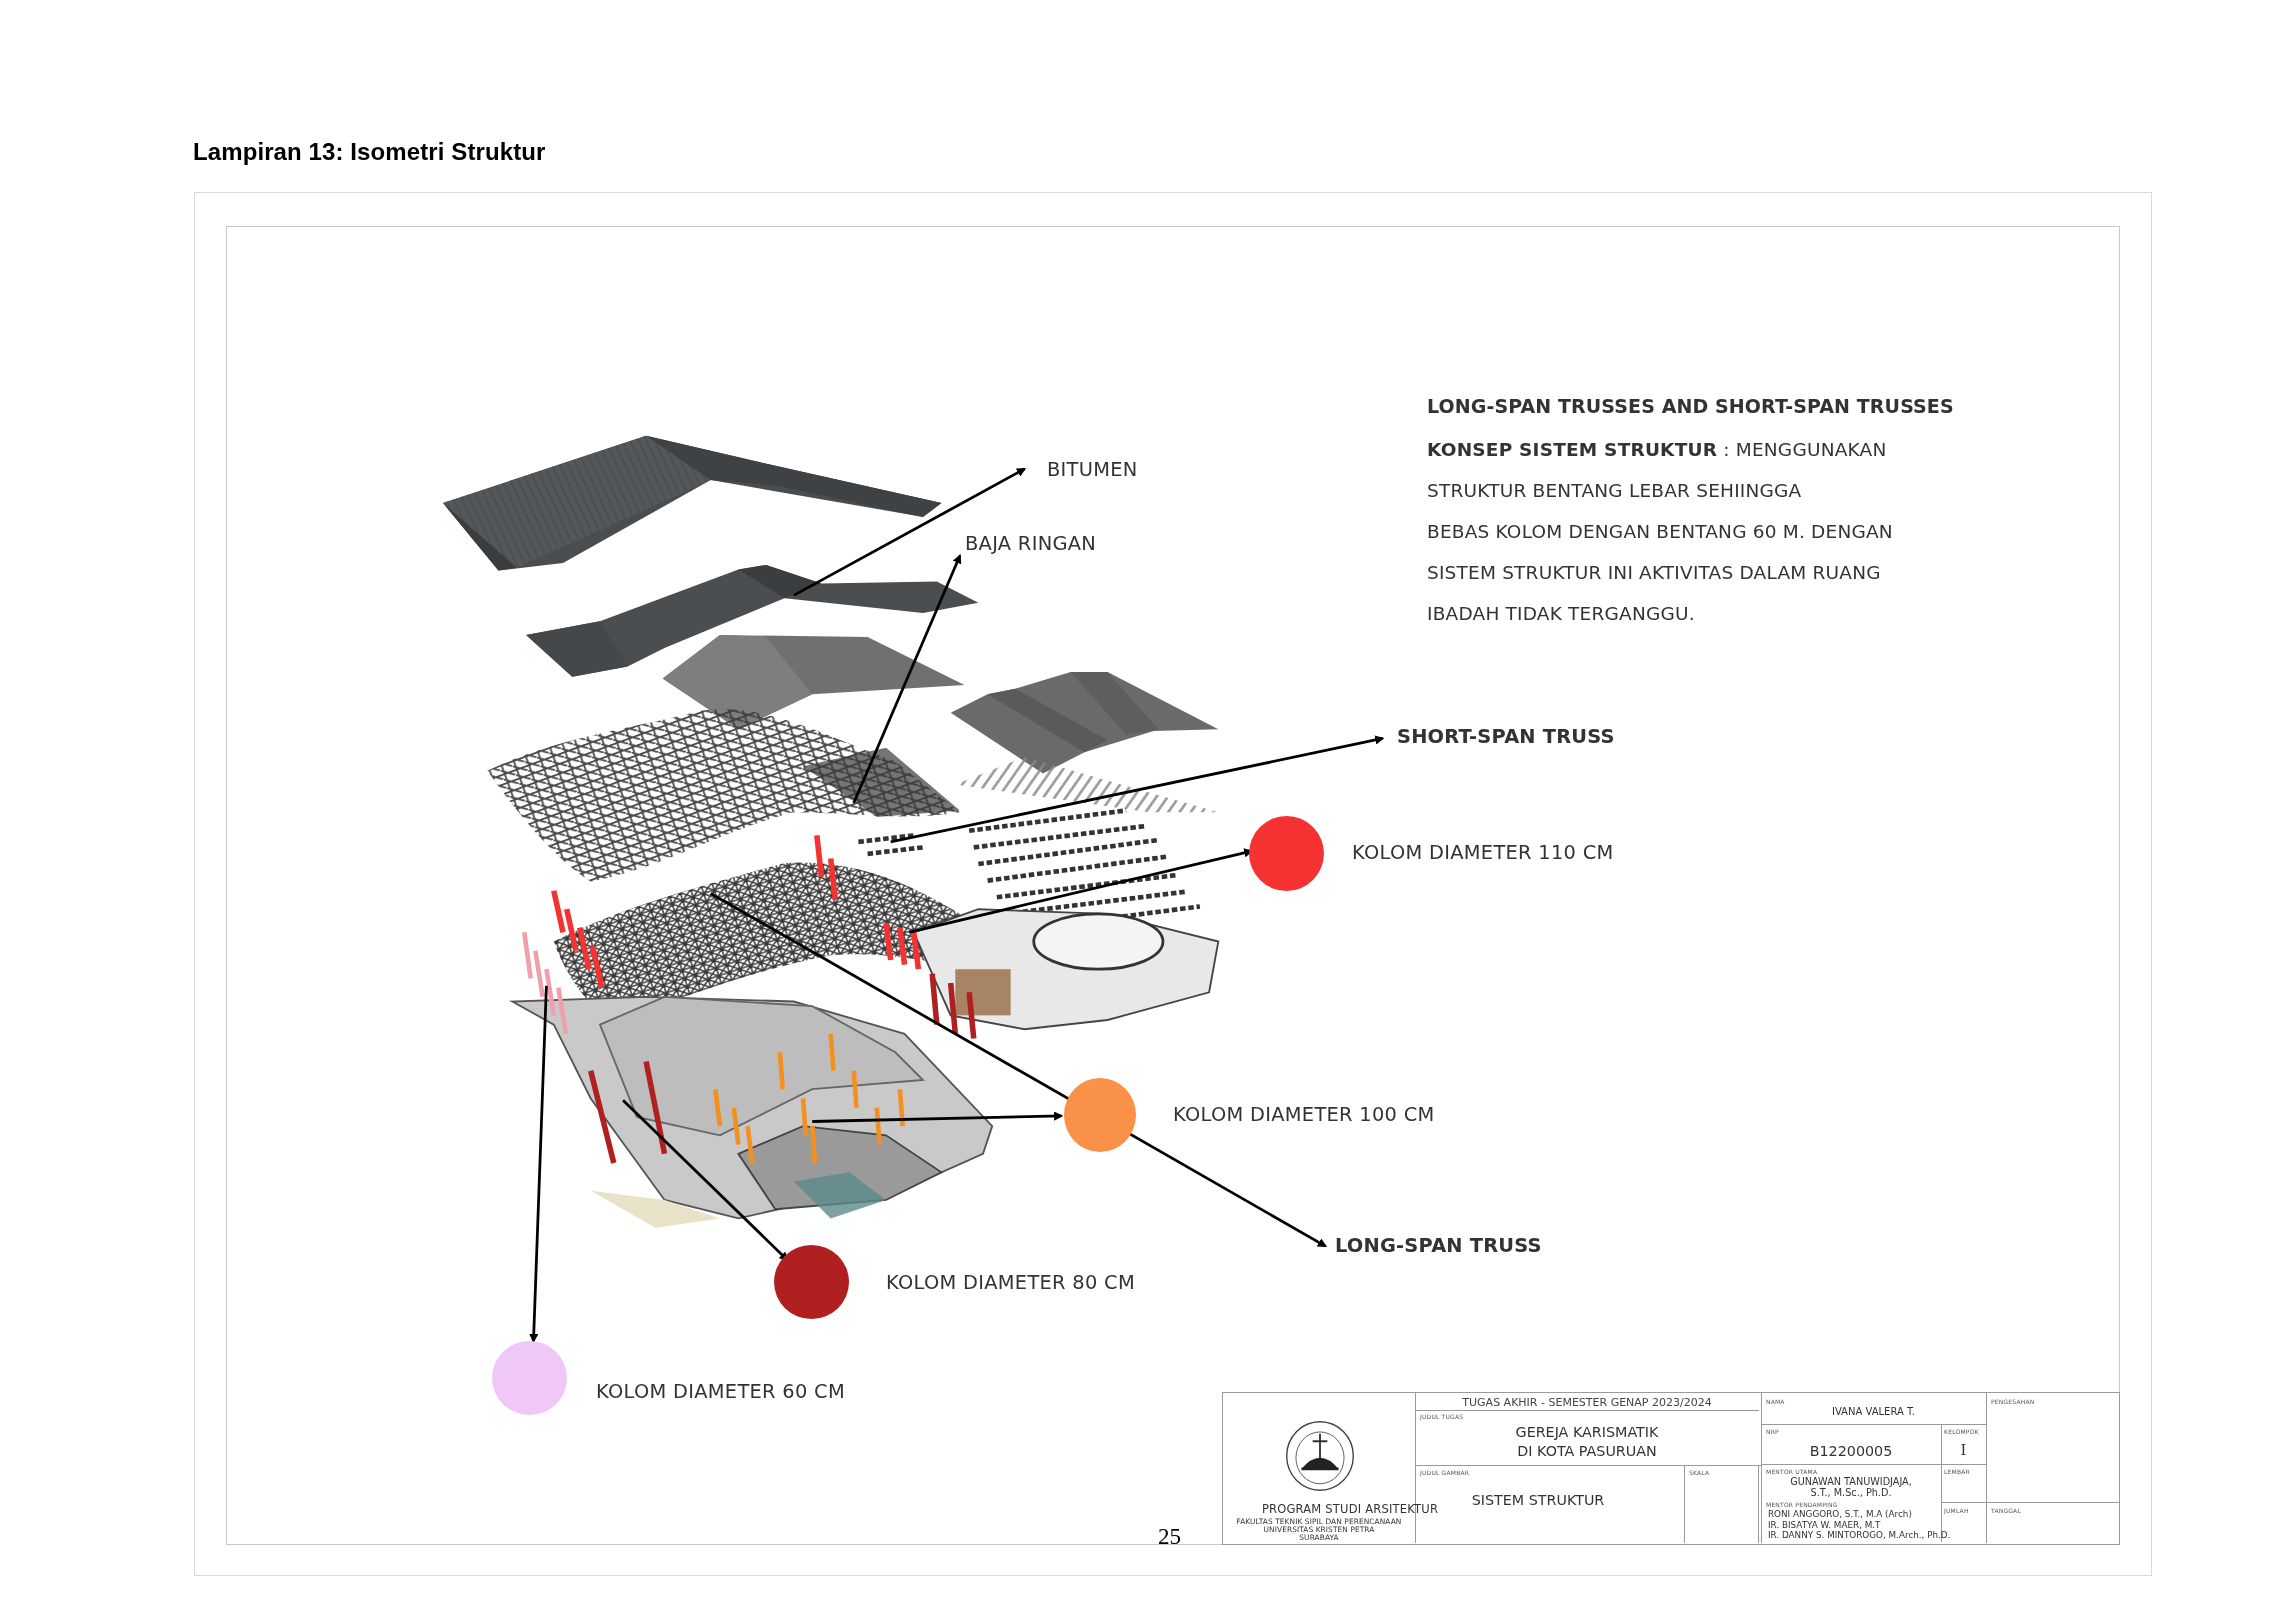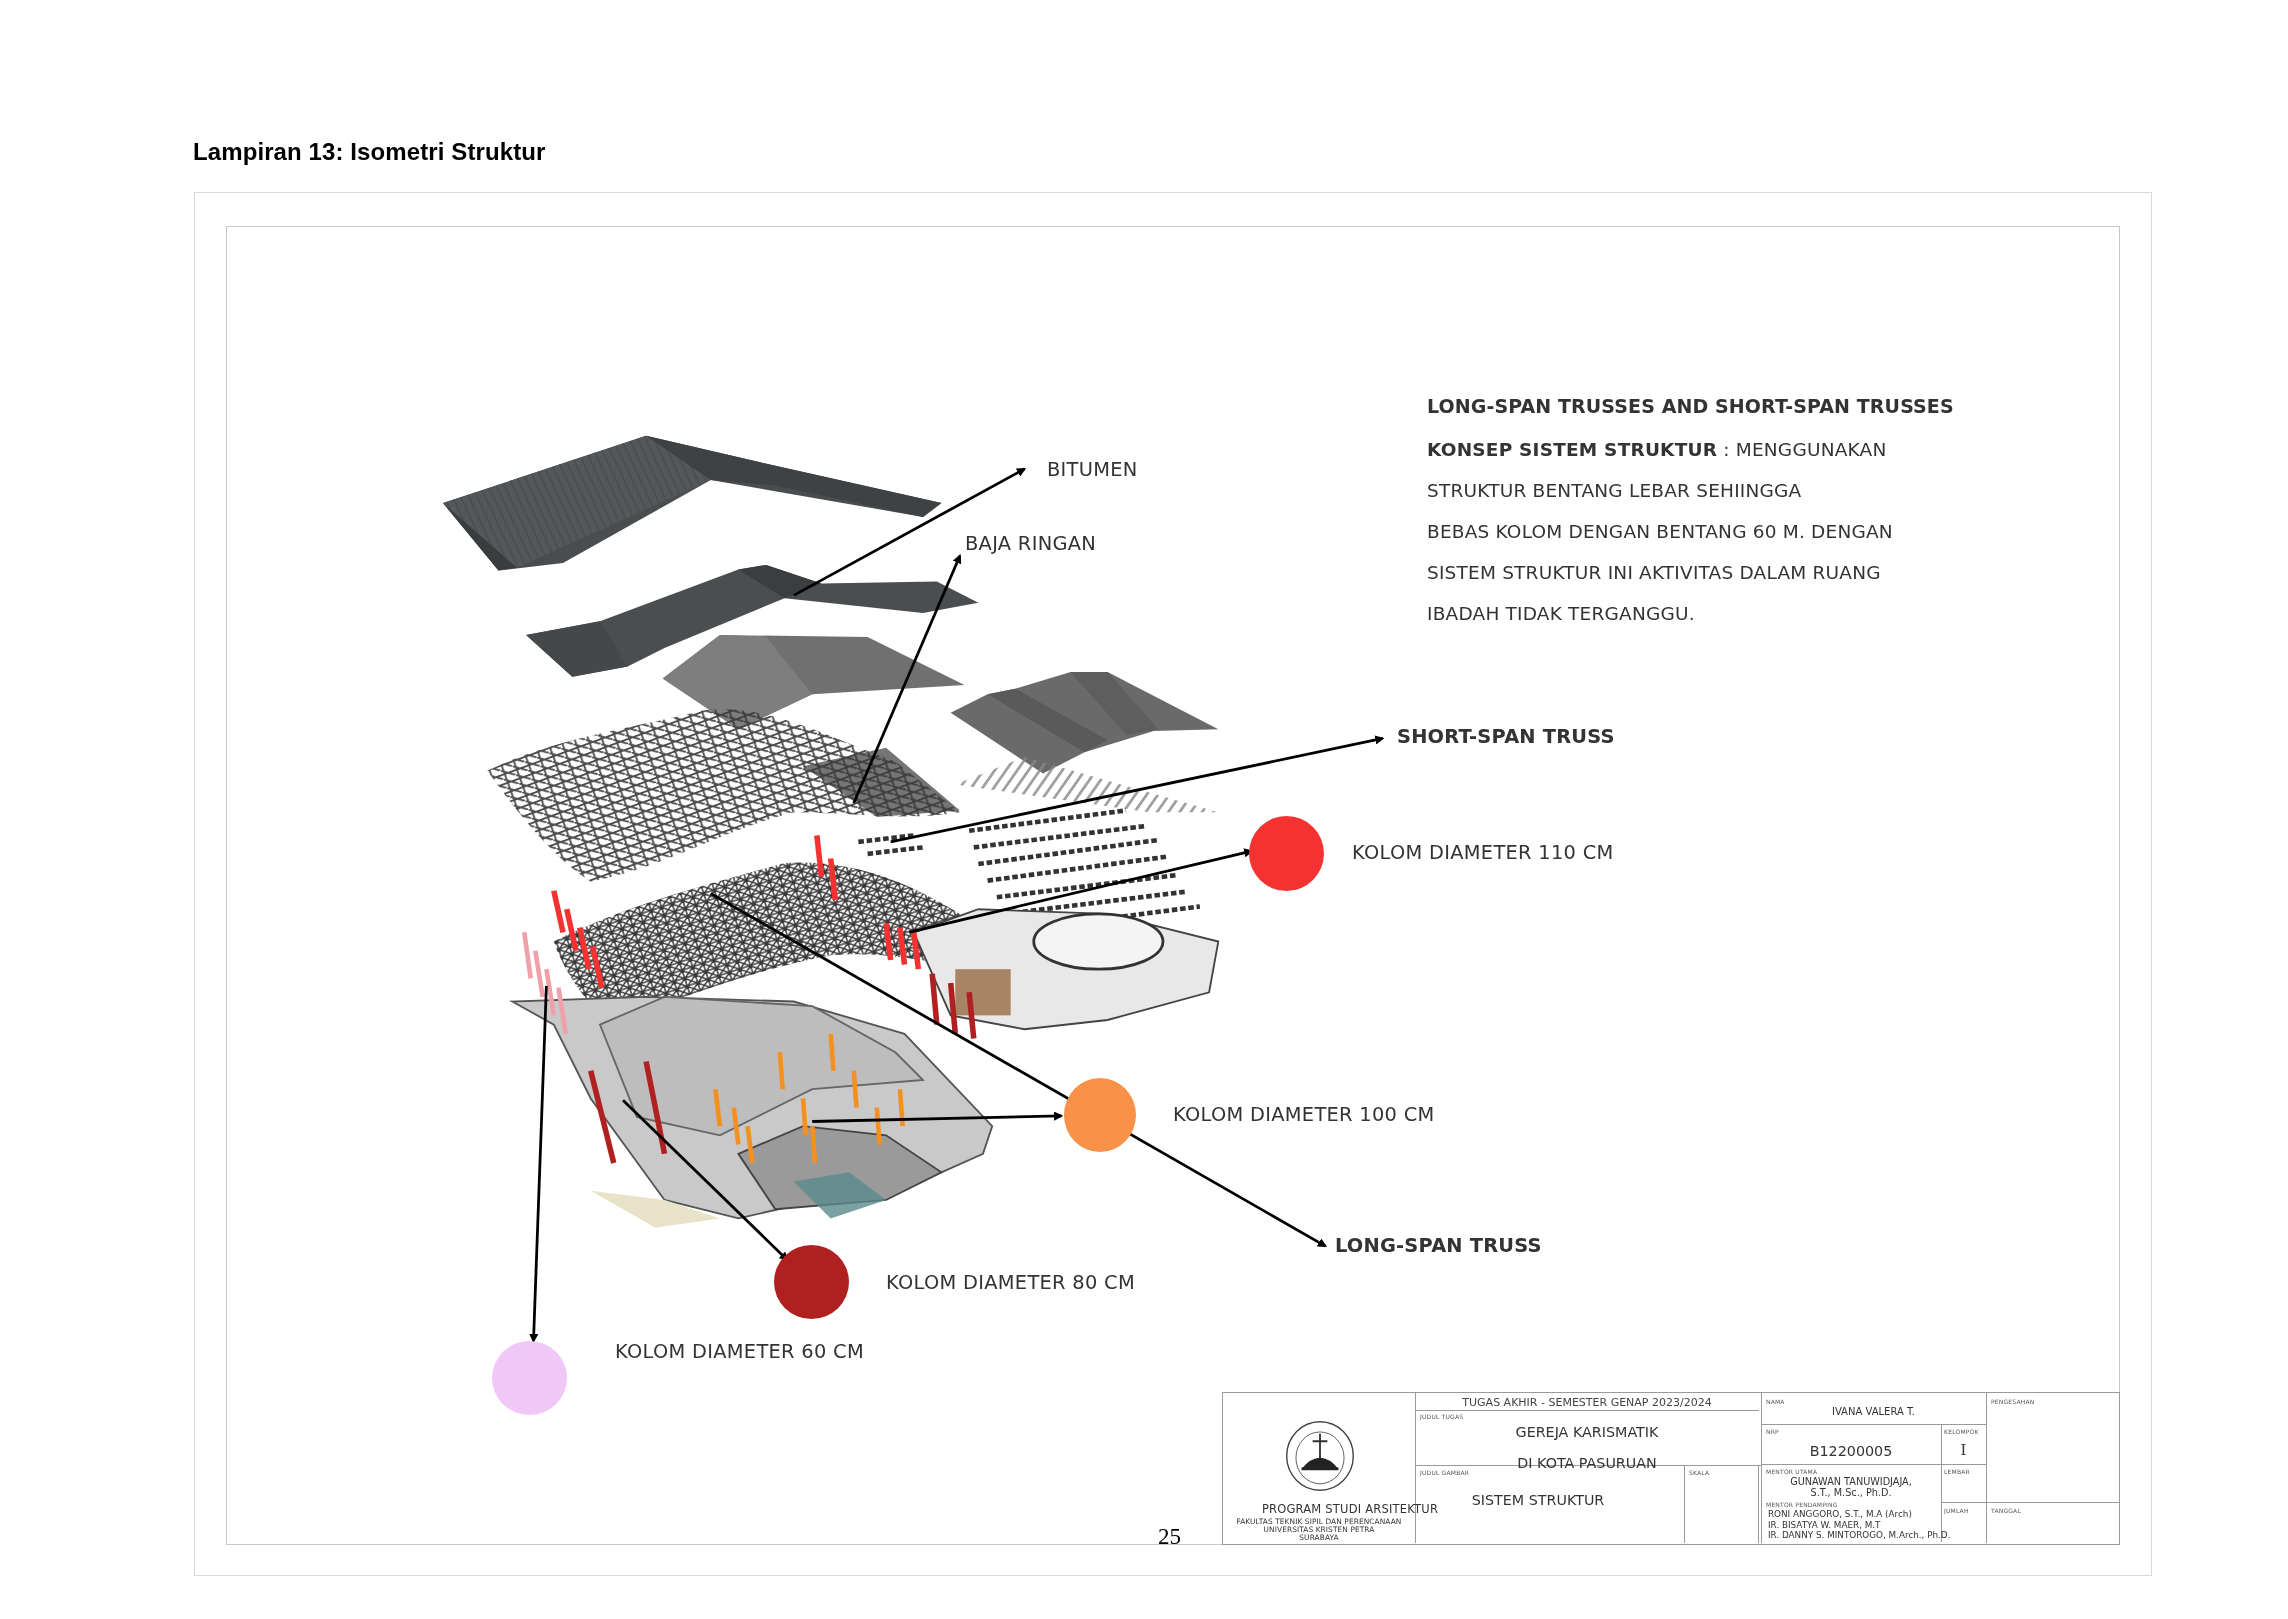--- a/index.html
+++ b/index.html
@@ -172,21 +172,21 @@
 <div class="dot" style="left: 1249px; top: 816px; width: 75px; height: 75px; background: rgb(245, 50, 50);"></div>
 <div class="label lbl-m" style="left:1352px; top:841px;">KOLOM DIAMETER 110 CM</div>
 
 <div class="dot" style="left: 1064px; top: 1078px; width: 72px; height: 74px; background: rgb(249, 146, 72);"></div>
 <div class="label lbl-m" style="left:1173px; top:1103px;">KOLOM DIAMETER 100 CM</div>
 
 <div class="dot" style="left: 774px; top: 1245px; width: 75px; height: 74px; background: rgb(176, 32, 32);"></div>
 <div class="label lbl-m" style="left:886px; top:1271px;">KOLOM DIAMETER 80 CM</div>
 
 <div class="dot" style="left: 492px; top: 1341px; width: 75px; height: 74px; background: rgb(240, 200, 248);"></div>
-<div class="label lbl-m" style="left:596px; top:1340px;margin-left:19px;">KOLOM DIAMETER 60 CM</div>
+<div class="label lbl-m" style="left:596px; top:1380px;">KOLOM DIAMETER 60 CM</div>
 
 <div class="concept">
   <div class="title">LONG-SPAN TRUSSES AND SHORT-SPAN TRUSSES</div>
   <div class="line"><span class="bold">KONSEP SISTEM STRUKTUR</span><span> : MENGGUNAKAN</span></div>
   <div class="line">STRUKTUR BENTANG LEBAR SEHIINGGA</div>
   <div class="line">BEBAS KOLOM DENGAN BENTANG 60 M. DENGAN</div>
   <div class="line">SISTEM STRUKTUR INI AKTIVITAS DALAM RUANG</div>
   <div class="line">IBADAH TIDAK TERGANGGU.</div>
 </div>
 
@@ -213,21 +213,21 @@
   </svg>
 
   <div class="center prog" style="left:0; width:192px; top:109px;">PROGRAM STUDI ARSITEKTUR</div>
   <div class="center fac" style="left:0; width:192px; top:124px;">FAKULTAS TEKNIK SIPIL DAN PERENCANAAN</div>
   <div class="center fac" style="left:0; width:192px; top:132px;">UNIVERSITAS KRISTEN PETRA</div>
   <div class="center fac" style="left:0; width:192px; top:140px;">SURABAYA</div>
 
   <div class="center" style="left:192px; width:344px; top:2.8px; font-size:11px; color:#444;">TUGAS AKHIR - SEMESTER GENAP 2023/2024</div>
   <div class="tiny" style="left:197px; top:20px;">JUDUL TUGAS</div>
   <div class="center" style="left:192px; width:344px; top:31px; font-size:14.3px;">GEREJA KARISMATIK</div>
-  <div class="center" style="left:192px; width:344px; top:50px; font-size:14.3px;margin-top:12px;">DI KOTA PASURUAN</div>
+  <div class="center" style="left:192px; width:344px; top:50px; font-size:14.3px;">DI KOTA PASURUAN</div>
 
   <div class="tiny" style="left:197px; top:76px;">JUDUL GAMBAR</div>
   <div class="center" style="left:192px; width:246px; top:99px; font-size:14.3px;">SISTEM STRUKTUR</div>
   <div class="tiny" style="left:466px; top:76px;">SKALA</div>
   <div class="cell v" style="left:461px; top:72px; width:0; height:78px;"></div>
 
   <div class="tiny" style="left:543px; top:4.6px;">NAMA</div>
   <div class="center" style="left:538px; width:225px; top:13px; font-size:10px;">IVANA VALERA T.</div>
   <div class="tiny" style="left:543px; top:35px;">NRP</div>
   <div class="center" style="left:538px; width:180px; top:50px; font-size:14.3px;">B12200005</div>

